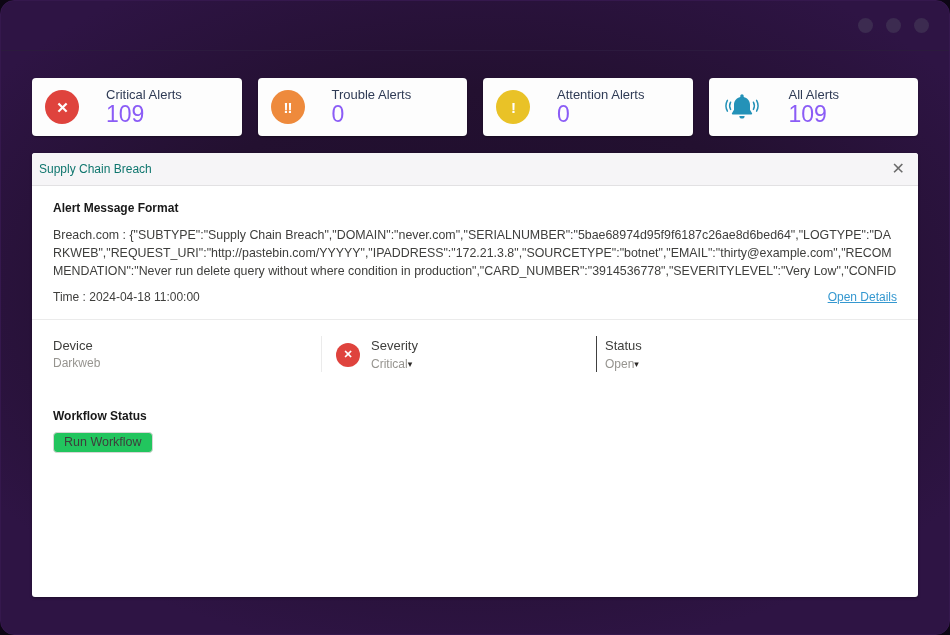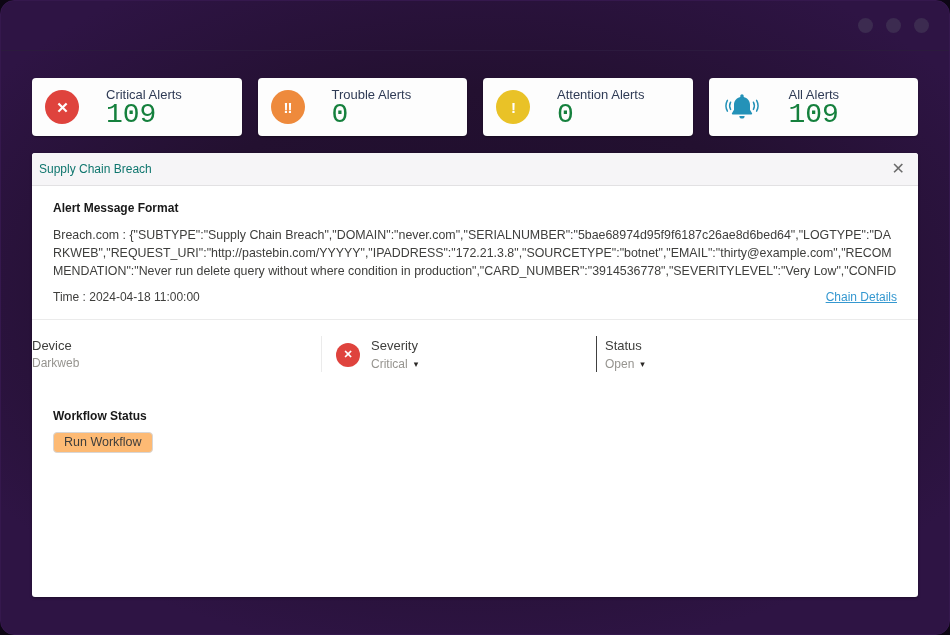--- a/index.html
+++ b/index.html
@@ -11,45 +11,45 @@
   }
   .titlebar{height:49px;border-bottom:1px solid #2c1a3e;display:flex;align-items:center;justify-content:flex-end;padding-right:20px;gap:13px;}
   .tb-dot{width:15px;height:15px;border-radius:50%;background:#3c2b50;border:none;padding:0;cursor:pointer;}
   
   .cards{display:flex;gap:16px;margin:27px 31px 0;}
   .card{flex:1;height:58px;background:#fdfdfd;border-radius:4px;display:flex;align-items:center;padding-left:13px;box-sizing:border-box;box-shadow:0 1px 2px rgba(0,0,0,.35);cursor:pointer;}
   .card-icon{width:34px;height:34px;border-radius:50%;color:#fff;display:flex;align-items:center;justify-content:center;font-weight:700;font-size:15px;flex:0 0 auto;letter-spacing:-1px;line-height:1;}
   .card-icon.bell{background:transparent!important;border-radius:0;width:40px;height:36px;}
   .card-text{margin-left:27px;min-width:0;}
   .card-label{font-size:13px;color:#2f3b55;line-height:15px;}
-  .card-count{font-size:28px;color:#15803d;line-height:25px;font-family:Liberation Mono, monospace;}
+  .card-count{font-size:23px;color:#8b5cf6;line-height:25px;}
   
   .panel{margin:17px 31px 0;height:444px;background:#fff;border-radius:3px;box-sizing:border-box;overflow:hidden;box-shadow:0 1px 3px rgba(0,0,0,.4);}
   .panel-header{height:32px;background:#f6f5f7;border-bottom:1px solid #e2e1e3;display:flex;align-items:center;justify-content:space-between;padding:0 13px 0 7px;}
   .panel-title{font-size:12px;color:#0f766e;}
   .panel-close{background:none;border:none;font-size:16px;color:#6b6b6b;cursor:pointer;padding:0;line-height:1;font-weight:300;}
   .panel-body{padding:15px 21px 0;}
   .msg-heading{font-size:12px;font-weight:700;color:#181818;}
   .alert-message{margin-top:11px;font-size:12.4px;color:#3e3e3c;line-height:18px;word-break:break-all;max-height:54px;overflow:hidden;}
   .time-row{display:flex;justify-content:space-between;align-items:center;margin-top:10px;gap:8px;}
   .time-text{font-size:12px;color:#3e3e3c;}
   .more-details{font-size:12px;color:#3598d0;text-decoration:underline;cursor:pointer;}
   .h-divider{border:none;border-top:1px solid #ebebeb;margin:15px -21px 0;}
   .fields-row{display:flex;margin:16px -21px 0;}
   .field-col{box-sizing:border-box;padding-top:1px;min-height:36px;}
-  .col-device{width:289px;}
+  .col-device{width:289px;padding-left:21px;}
   .col-severity{width:275px;border-left:1px solid #ebebeb;display:flex;align-items:center;padding-left:14px;}
   .col-status{flex:1;border-left:1px solid #404040;padding-left:8px;}
   .field-label{font-size:13px;color:#3e3e3c;line-height:17px;}
   .field-value{font-size:12px;color:#96948f;line-height:16px;margin-top:1px;}
   .sev-icon{width:24px;height:24px;border-radius:50%;color:#fff;display:flex;align-items:center;justify-content:center;font-size:11px;font-weight:700;flex:0 0 auto;margin-right:11px;}
-  .dd{cursor:pointer;display:inline-flex;align-items:center;gap:6px;}
+  .dd{cursor:pointer;display:inline-flex;align-items:center;}
   .caret{font-size:9px;color:#2b2826;}
   .workflow-heading{margin-top:37px;font-size:12px;font-weight:700;color:#181818;}
-  .run-btn{margin-top:9px;display:inline-block;background:#fdba74;border:1px solid #d8d6d5;border-radius:4px;padding:2px 10px 3px;font-size:12.5px;color:#3e3e3c;font-family:"Liberation Sans",sans-serif;cursor:pointer;}
+  .run-btn{margin-top:9px;display:inline-block;background:#22c55e;border:1px solid #d8d6d5;border-radius:4px;padding:2px 10px 3px;font-size:12.5px;color:#3e3e3c;font-family:"Liberation Sans",sans-serif;cursor:pointer;}
 </style>
 </head>
 <body>
 
 <div class="window">
 
   <div class="titlebar">
     <button class="tb-dot"></button>
     <button class="tb-dot"></button>
     <button class="tb-dot"></button>
@@ -117,21 +117,21 @@
       <button class="panel-close">✕</button>
     </div>
 
     <div class="panel-body">
       <div class="msg-heading">Alert Message Format</div>
 
       <div class="alert-message">Breach.com : {"SUBTYPE":"Supply Chain Breach","DOMAIN":"never.com","SERIALNUMBER":"5bae68974d95f9f6187c26ae8d6bed64","LOGTYPE":"DARKWEB","REQUEST_URI":"http://pastebin.com/YYYYY","IPADDRESS":"172.21.3.8","SOURCETYPE":"botnet","EMAIL":"thirty@example.com","RECOMMENDATION":"Never run delete query without where condition in production","CARD_NUMBER":"3914536778","SEVERITYLEVEL":"Very Low","CONFIDENCE_LEVEL":"100","DATE":"2024-04-18 11:00:00","DESCRIPTION":"Testing indexing time raised by QA","CATEGORY":"Pe</div>
 
       <div class="time-row">
         <span class="time-text">Time : 2024-04-18 11:00:00</span>
-        <a class="more-details">Chain Details</a>
+        <a class="more-details">Open Details</a>
       </div>
 
       <hr class="h-divider">
 
       <div class="fields-row">
 
         <div class="field-col col-device">
           <div class="field-label">Device</div>
           <div class="field-value">Darkweb</div>
         </div>

